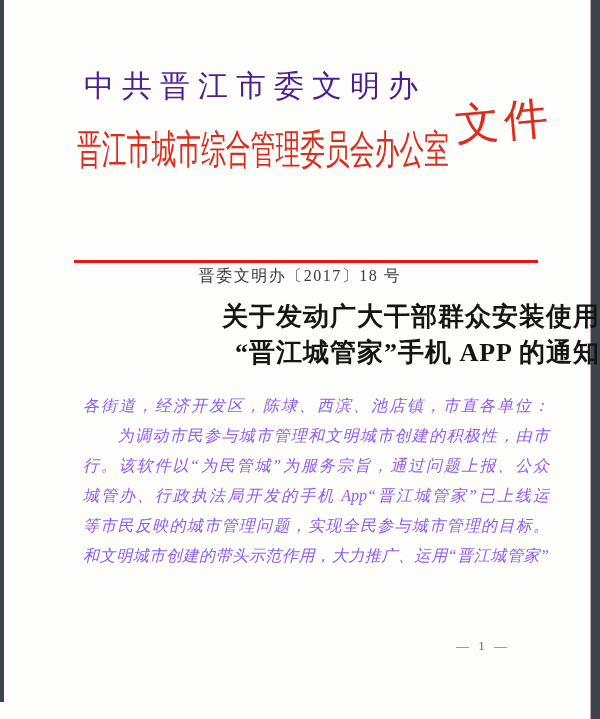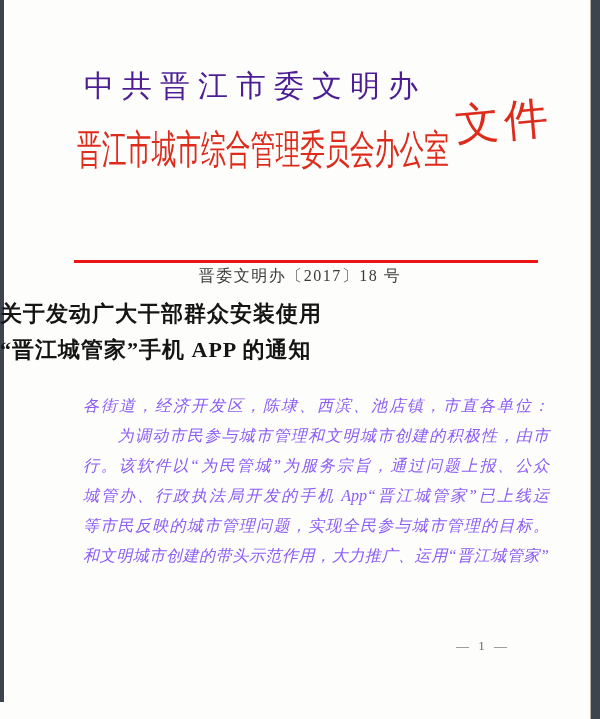--- a/index.html
+++ b/index.html
@@ -71,22 +71,22 @@
   .red-rule {
     position: absolute;
     left: 74px; top: 260px;
     width: 464px; height: 3px;
     background: #ec1515;
   }
   .title-line {
     position: absolute;
     left: 0;
     width: 600px;
-    text-align: left;
-    font-size: 22px;
+    text-align: right;
+    font-size: 26px;
     font-weight: bold;
     letter-spacing: 1px;
     color: #151515;
     white-space: nowrap;
   }
   .title-line.l1 { top: 299px; }
   .title-line.l2 { top: 335px; }
   .body-block {
     position: absolute;
     left: 83px; top: 391px;

